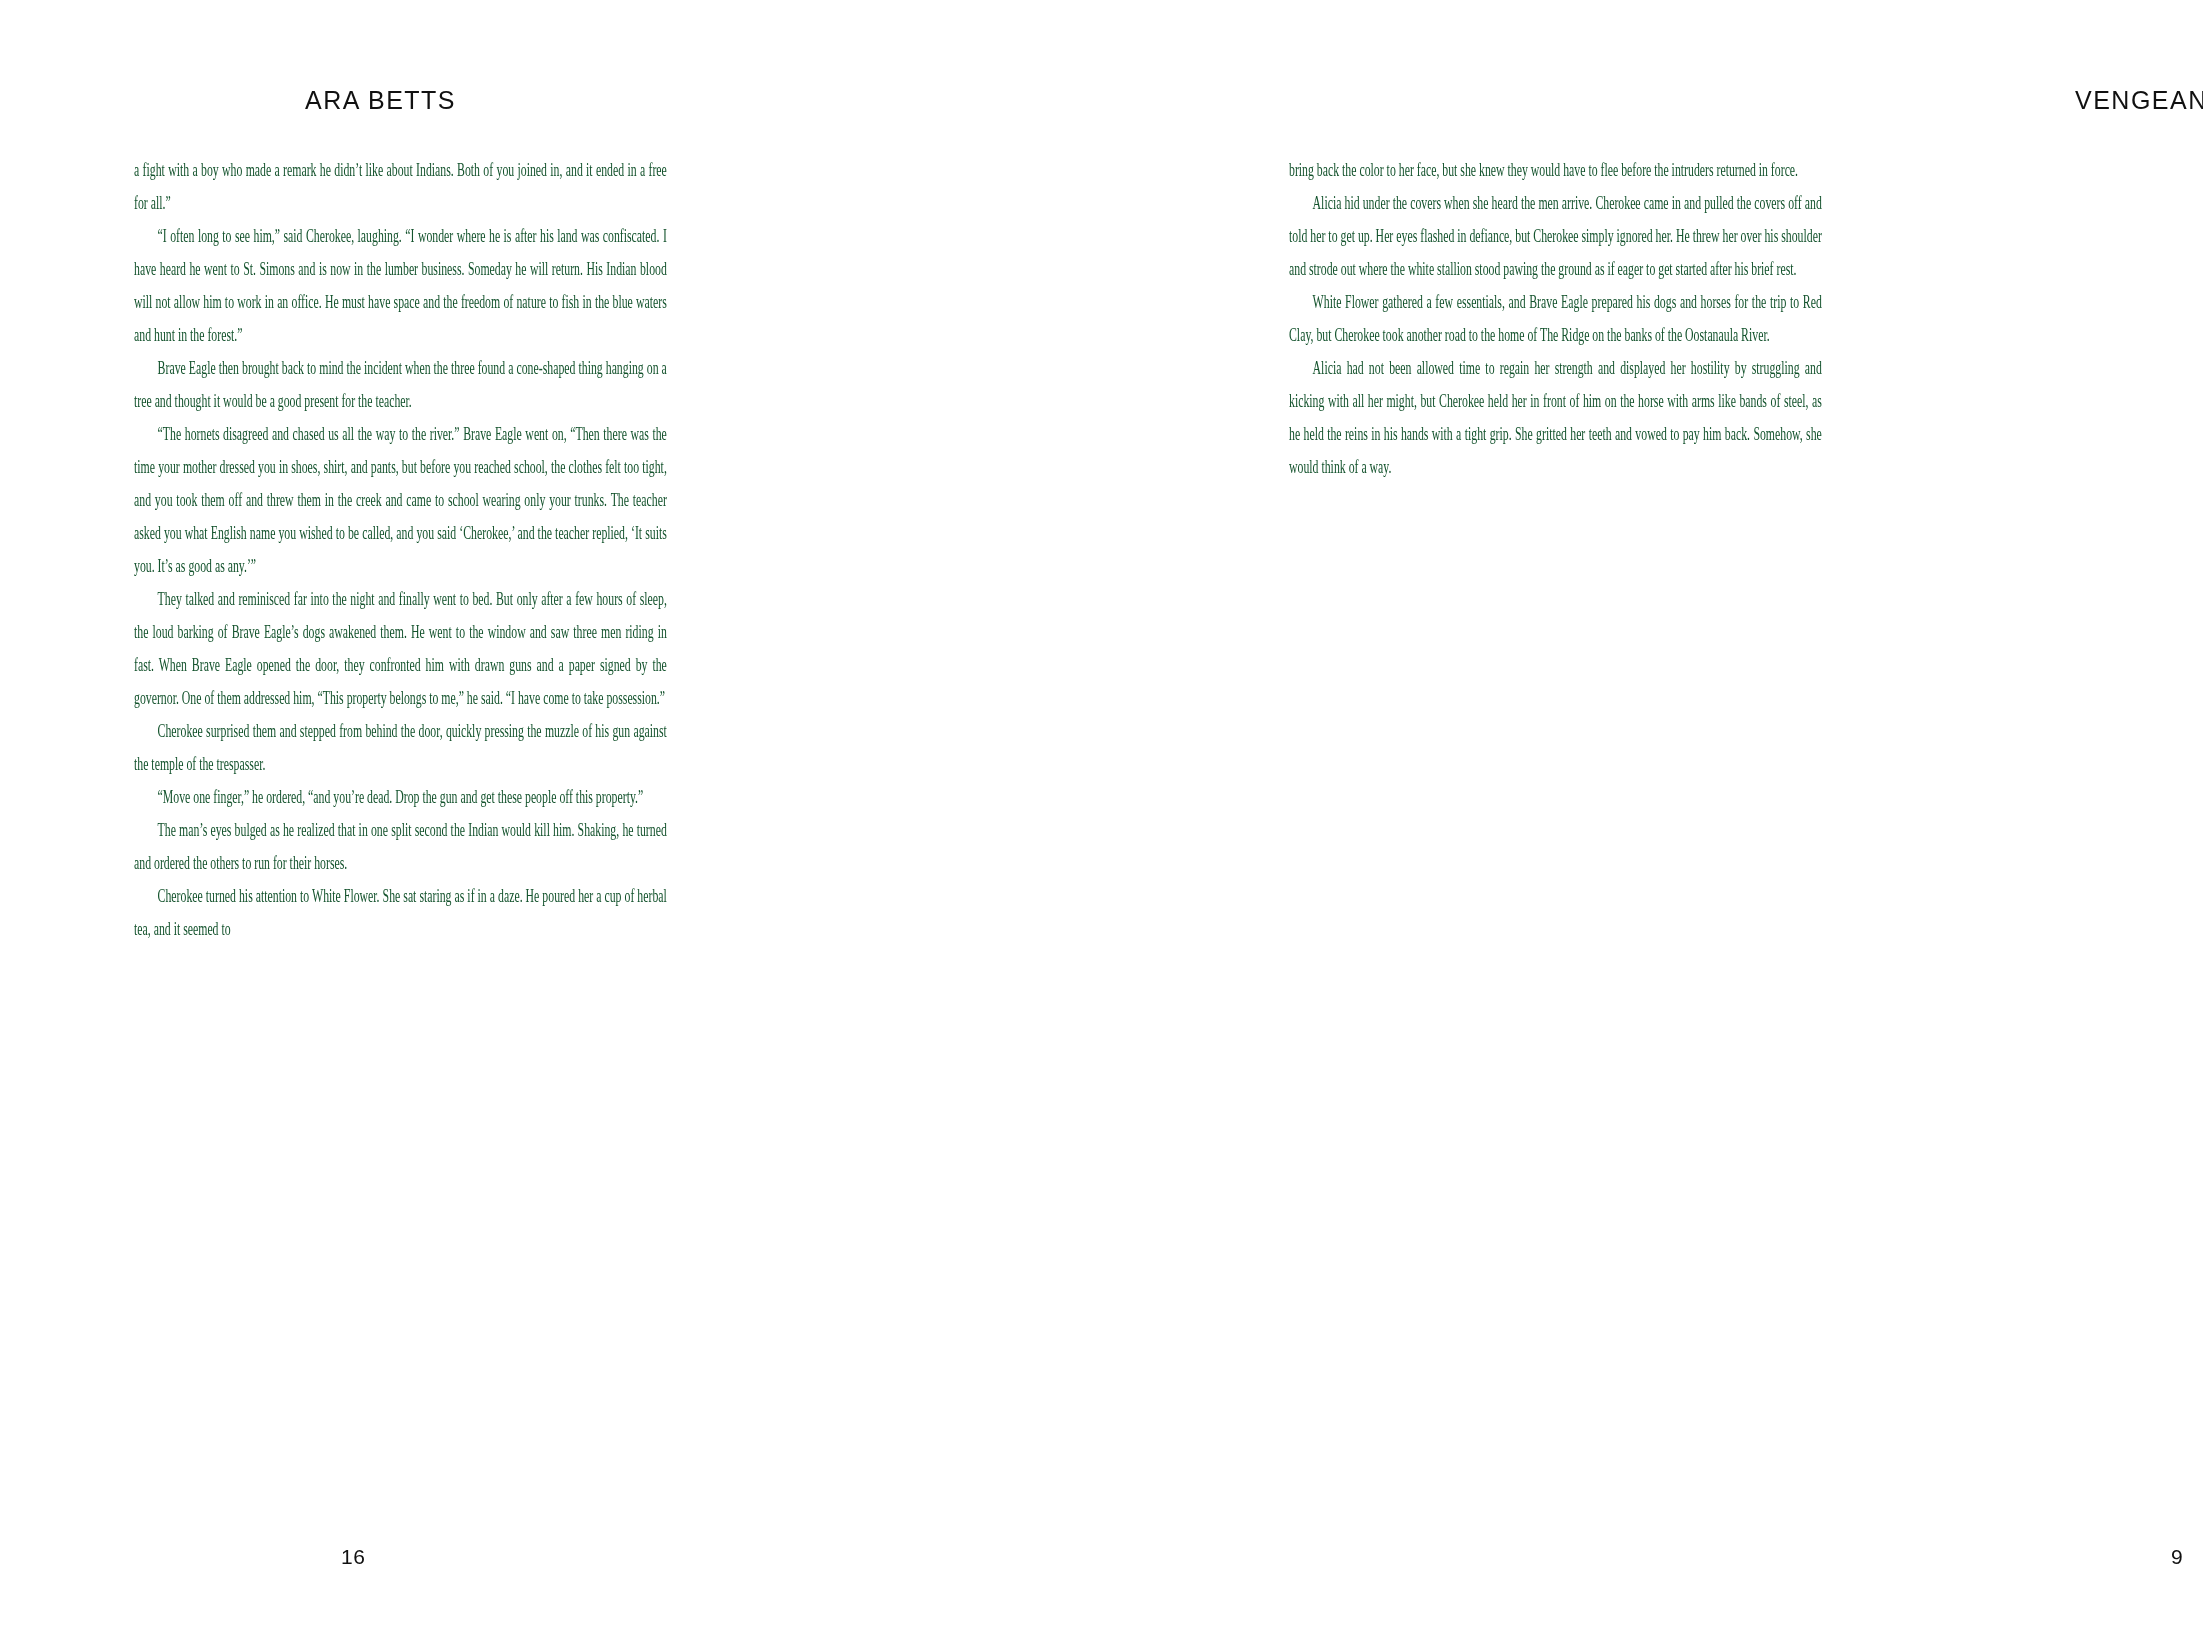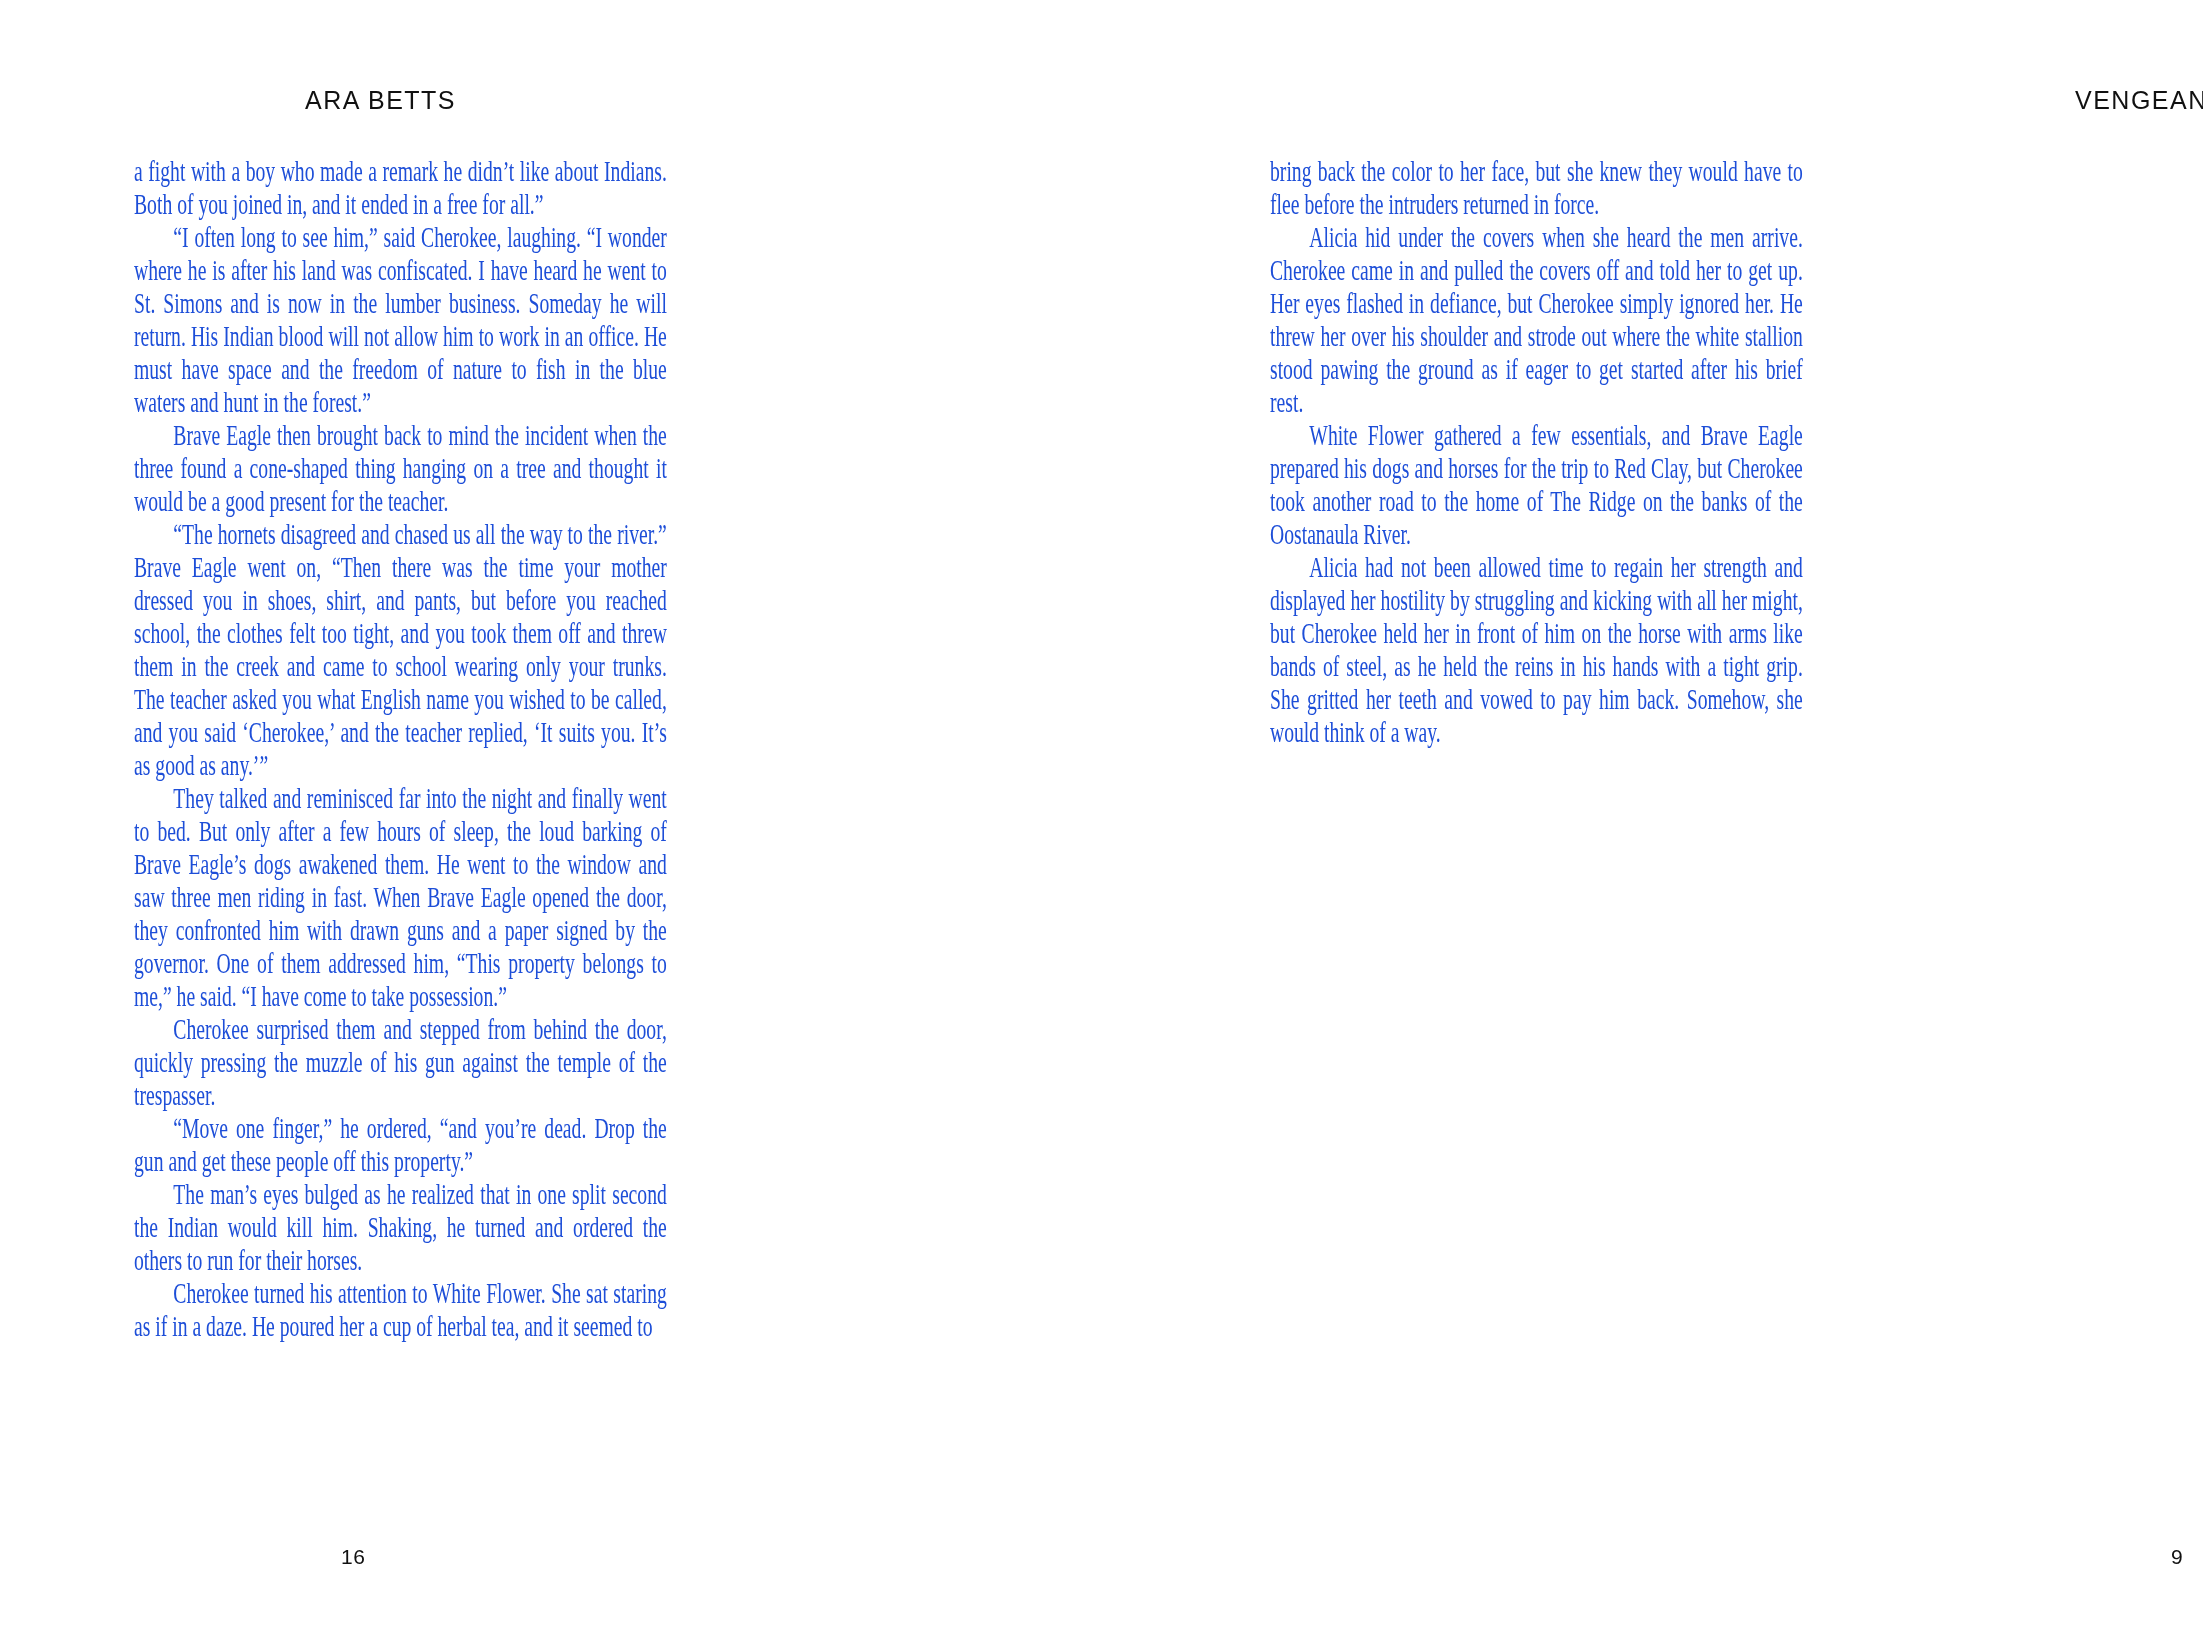--- a/index.html
+++ b/index.html
@@ -43,29 +43,29 @@
     line-height: 1;
   }
   .page-left .running-head { left: 305px; }
   .page-right .running-head { left: 973px; }
 
   
   .textblock {
     position: absolute;
     top: 154px;
     width: 533px;
-    font-size: 30px;
+    font-size: 18px;
     line-height: 33px;
     text-align: justify;
     text-justify: inter-word;
-    color: #1d4ed8;
+    color: #14532d;
     -webkit-font-smoothing: antialiased;
   }
   .page-left .textblock  { left: 134px; }
-  .page-right .textblock { left: 168px; }
+  .page-right .textblock { left: 187px; }
 
   .textblock p {
     margin: 0;
     text-indent: 0;
     font-stretch: semi-condensed;
     transform-origin: left top;
   }
   .textblock p.indent {
     text-indent: 2.0em;
   }

